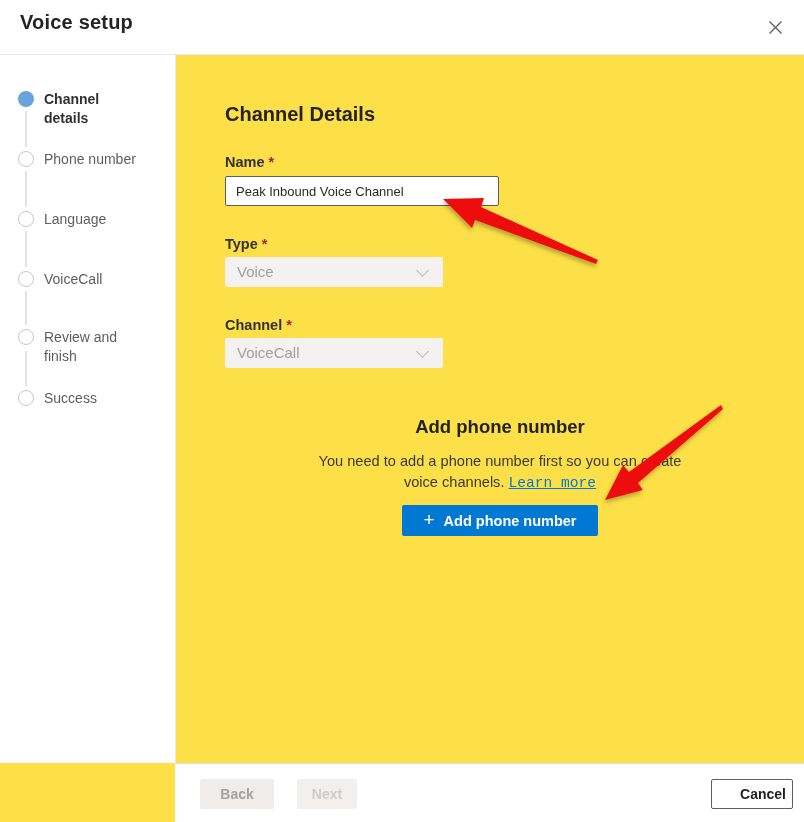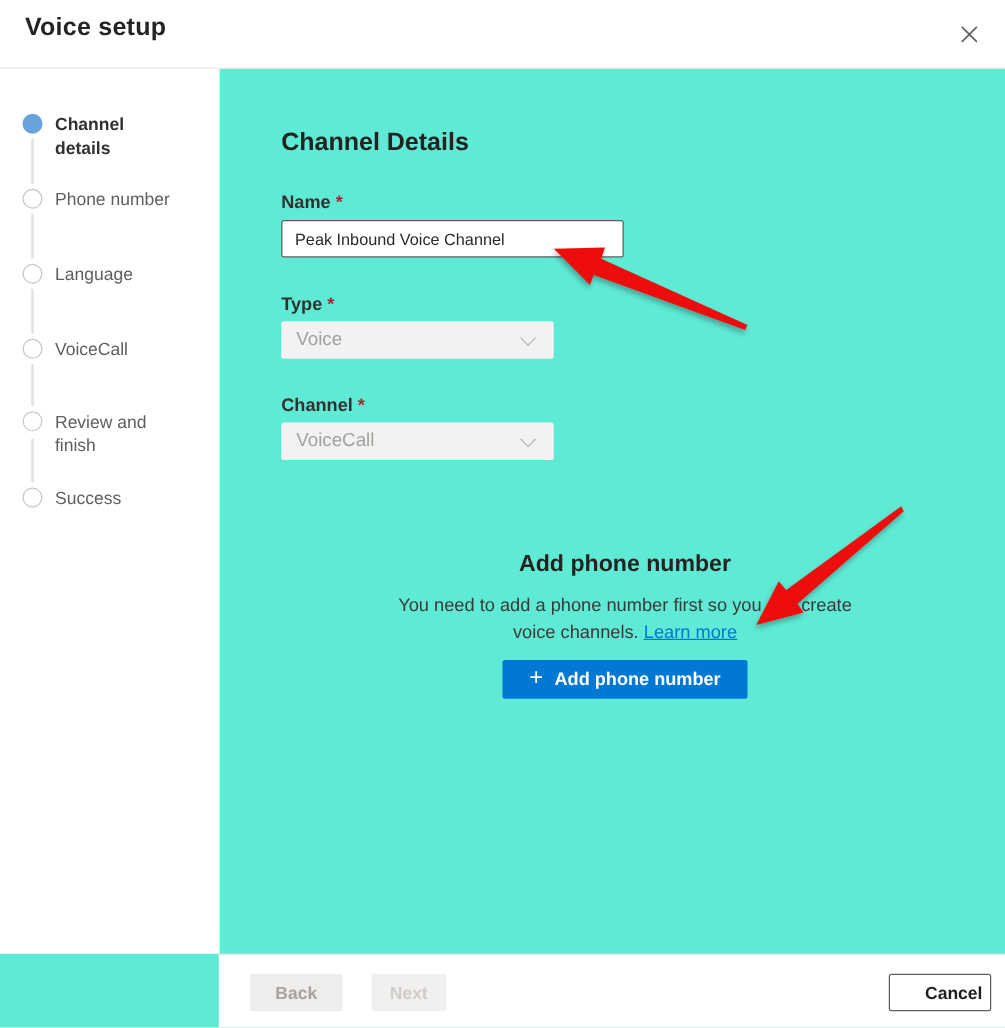--- a/index.html
+++ b/index.html
@@ -1,17 +1,17 @@
 <!DOCTYPE html>
 <html><head>
 <meta charset="utf-8">
 <style>
   html,body{margin:0;padding:0;background:#fff;}
   .canvas{
-    position:relative;width:804px;height:822px;background:#5eead4;overflow:hidden;
+    position:relative;width:804px;height:822px;background:#fde047;overflow:hidden;
     font-family:"Liberation Sans","DejaVu Sans",sans-serif;color:#323130;
   }
   
   .header{position:absolute;left:0;top:0;right:0;height:54px;border-bottom:1px solid #ebe9e7;background:#fff;}
   .hdr-title{position:absolute;left:20px;top:11px;font-size:20px;font-weight:600;color:#252423;letter-spacing:.2px;}
   .close-btn{position:absolute;right:14px;top:12px;width:30px;height:30px;display:flex;align-items:center;justify-content:center;cursor:pointer;}
   
   .sidebar{position:absolute;left:0;top:55px;width:175px;height:708px;background:#fff;border-right:1px solid #ebe9e7;}
   .step{position:absolute;left:0;width:175px;}
   .dot{position:absolute;left:18px;top:0;width:16px;height:16px;border-radius:50%;box-sizing:border-box;}
@@ -29,24 +29,24 @@
     border:1px solid #5f5d5b;border-radius:2px;background:#fff;padding:0 10px;
     font-family:inherit;font-size:13px;color:#2b2a29;outline:none;
   }
   .dropdown{
     position:absolute;left:225px;width:218px;height:30px;background:#f3f2f1;border-radius:2px;
     font-size:15px;color:#a3a19f;line-height:30px;padding-left:12px;box-sizing:border-box;
   }
   .chev{position:absolute;right:16px;top:9px;width:9px;height:9px;box-sizing:border-box;
     border-right:1.6px solid #b9b7b5;border-bottom:1.6px solid #b9b7b5;transform:rotate(45deg);}
   
-  .phone-section{position:absolute;left:225px;top:416px;width:550px;text-align:center;margin-top:24px;}
+  .phone-section{position:absolute;left:225px;top:416px;width:550px;text-align:center;}
   .phone-heading{font-size:18.5px;font-weight:600;color:#242322;margin:0 0 13px 0;}
   .phone-desc{font-size:14.6px;line-height:20.5px;color:#3b3a39;margin:0;}
-  .learn-link{color:#0078d4;text-decoration:underline;cursor:pointer;}
+  .learn-link{color:#0078d4;text-decoration:underline;cursor:pointer;font-family:Liberation Mono, monospace;}
   .add-phone-btn{
     display:inline-flex;align-items:center;justify-content:center;margin-top:12px;
     height:31px;padding:0 21px;background:#0078d4;color:#fff;border:none;border-radius:2px;
     font-family:inherit;font-size:14.5px;font-weight:700;cursor:pointer;
   }
   .plus-glyph{font-size:19px;font-weight:400;margin-right:9px;line-height:1;position:relative;top:-1px;}
   
   .footer{position:absolute;left:175px;right:0;top:763px;bottom:0;background:#fff;border-top:1px solid #e3e1df;}
   .footer .btn{position:absolute;top:15px;height:30px;border:none;border-radius:2px;
     font-family:inherit;font-size:14px;font-weight:600;cursor:default;}

